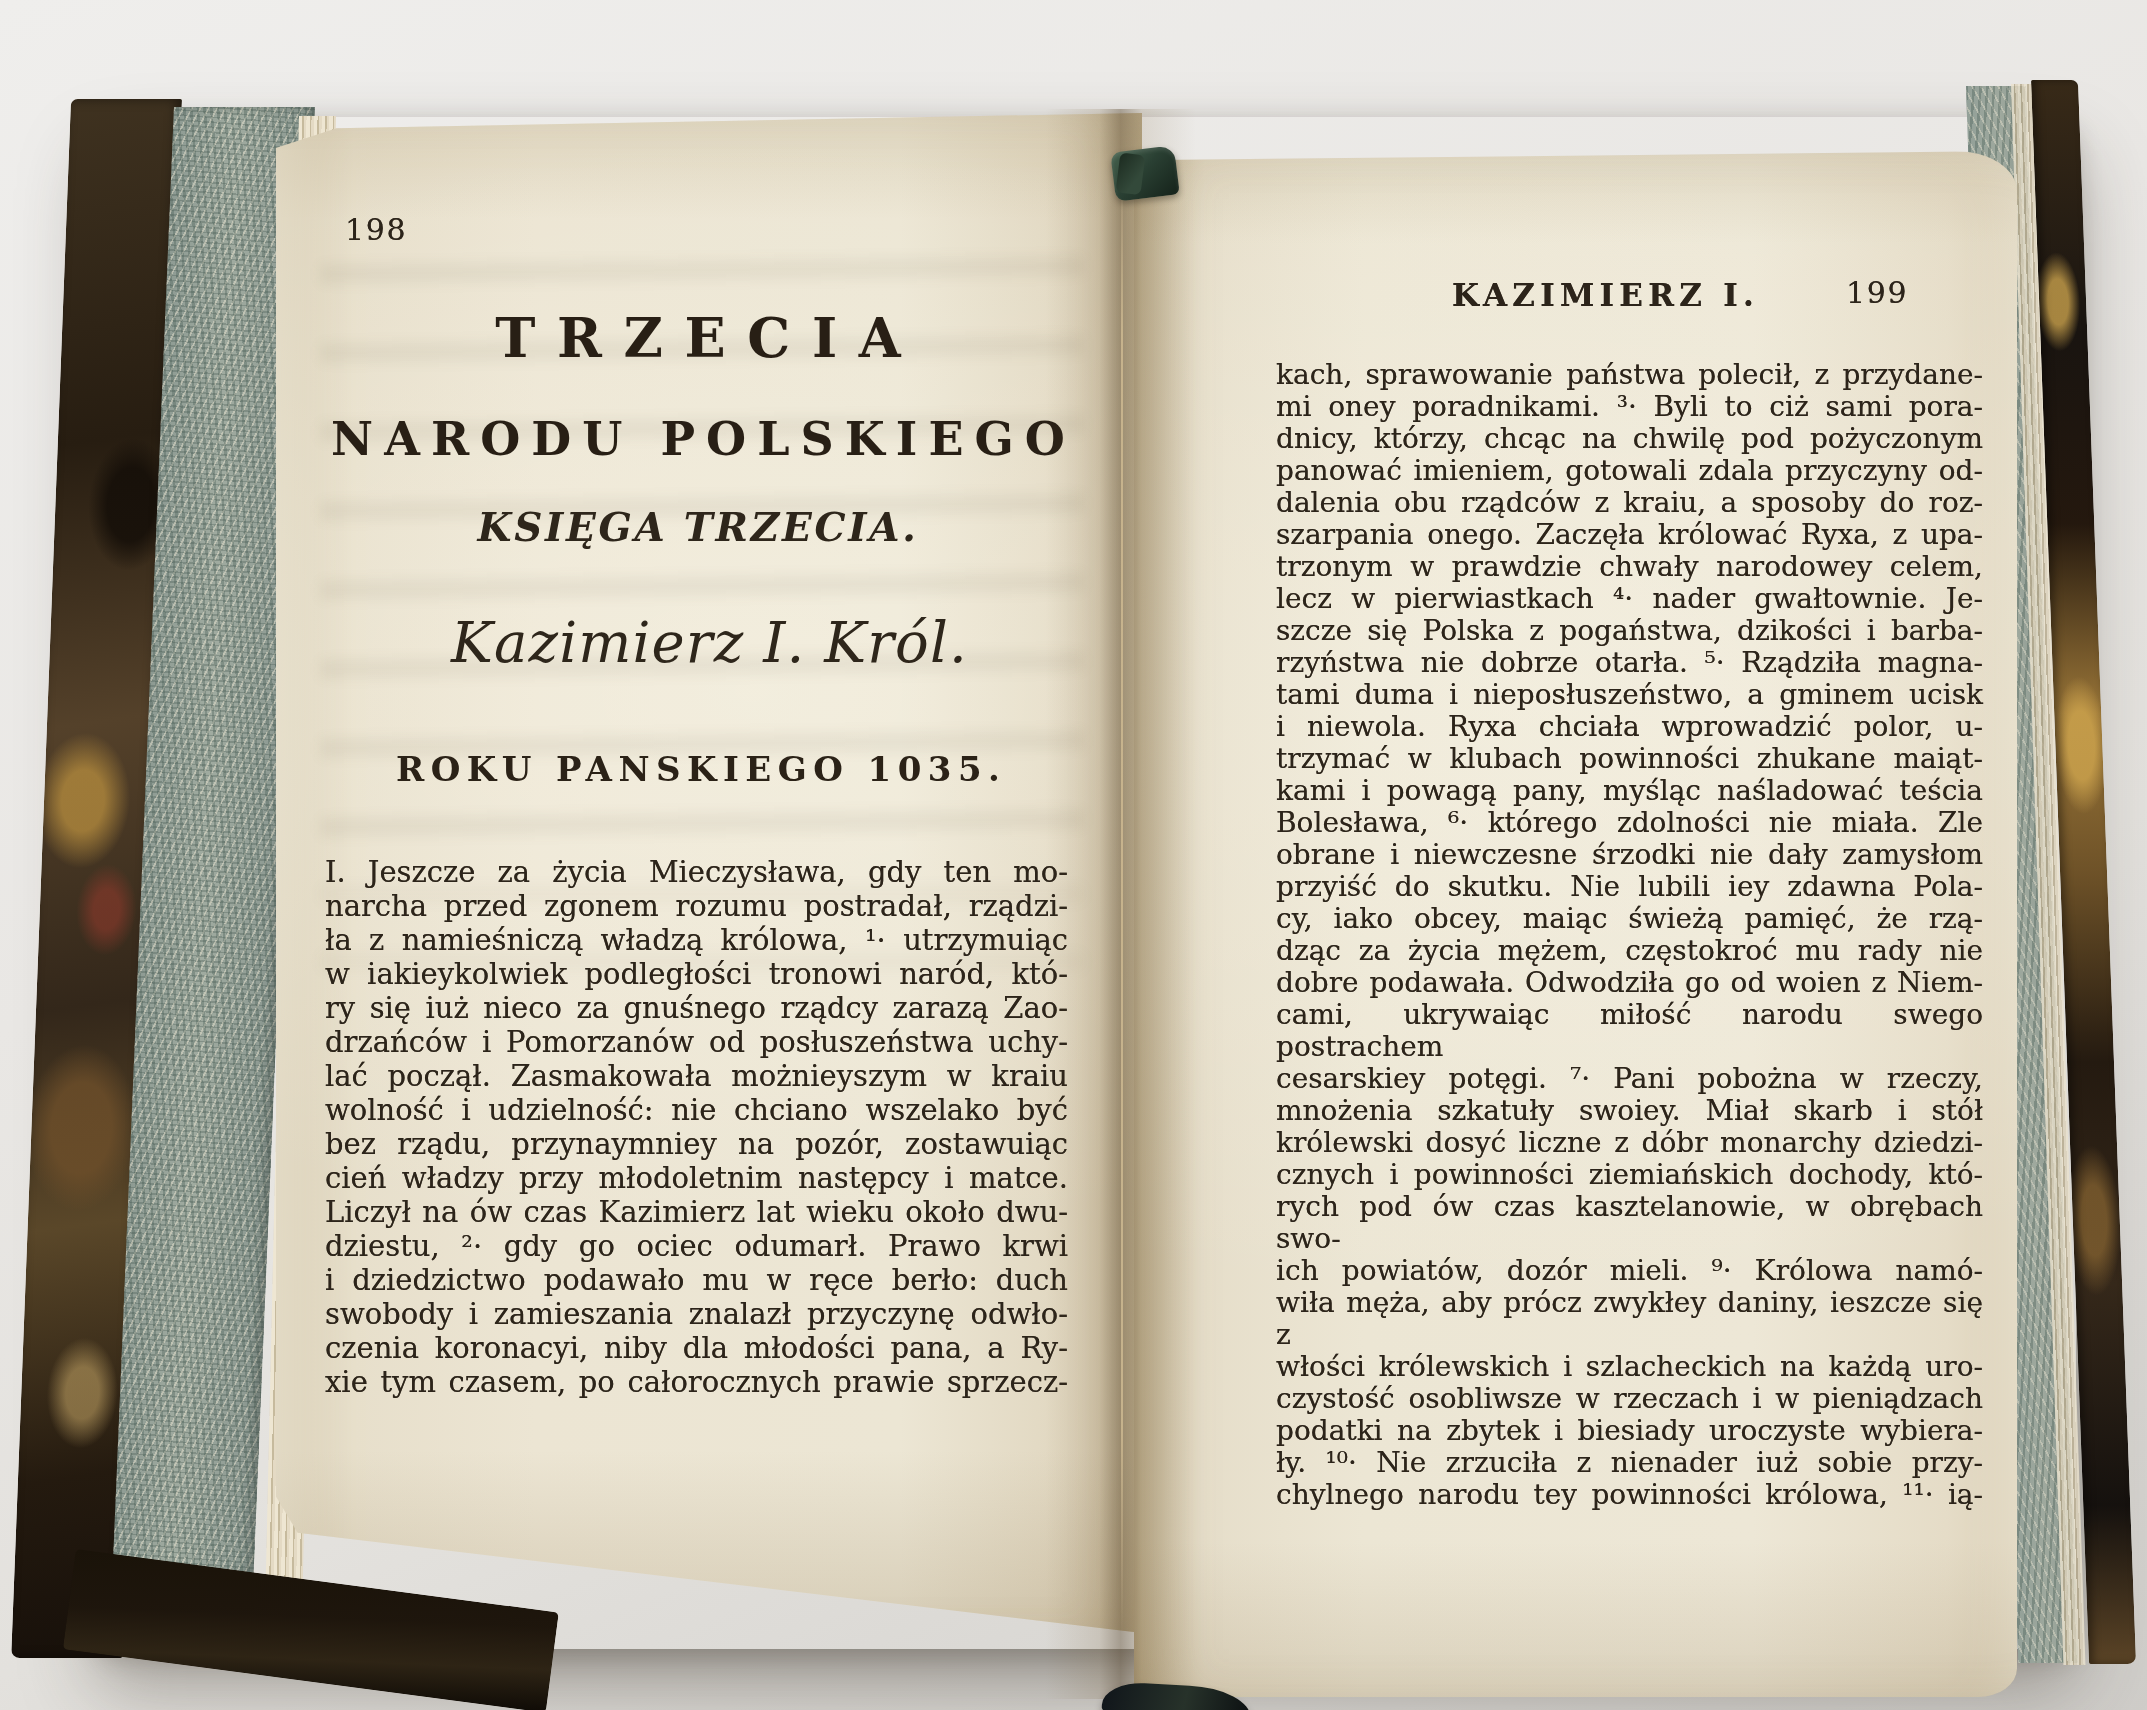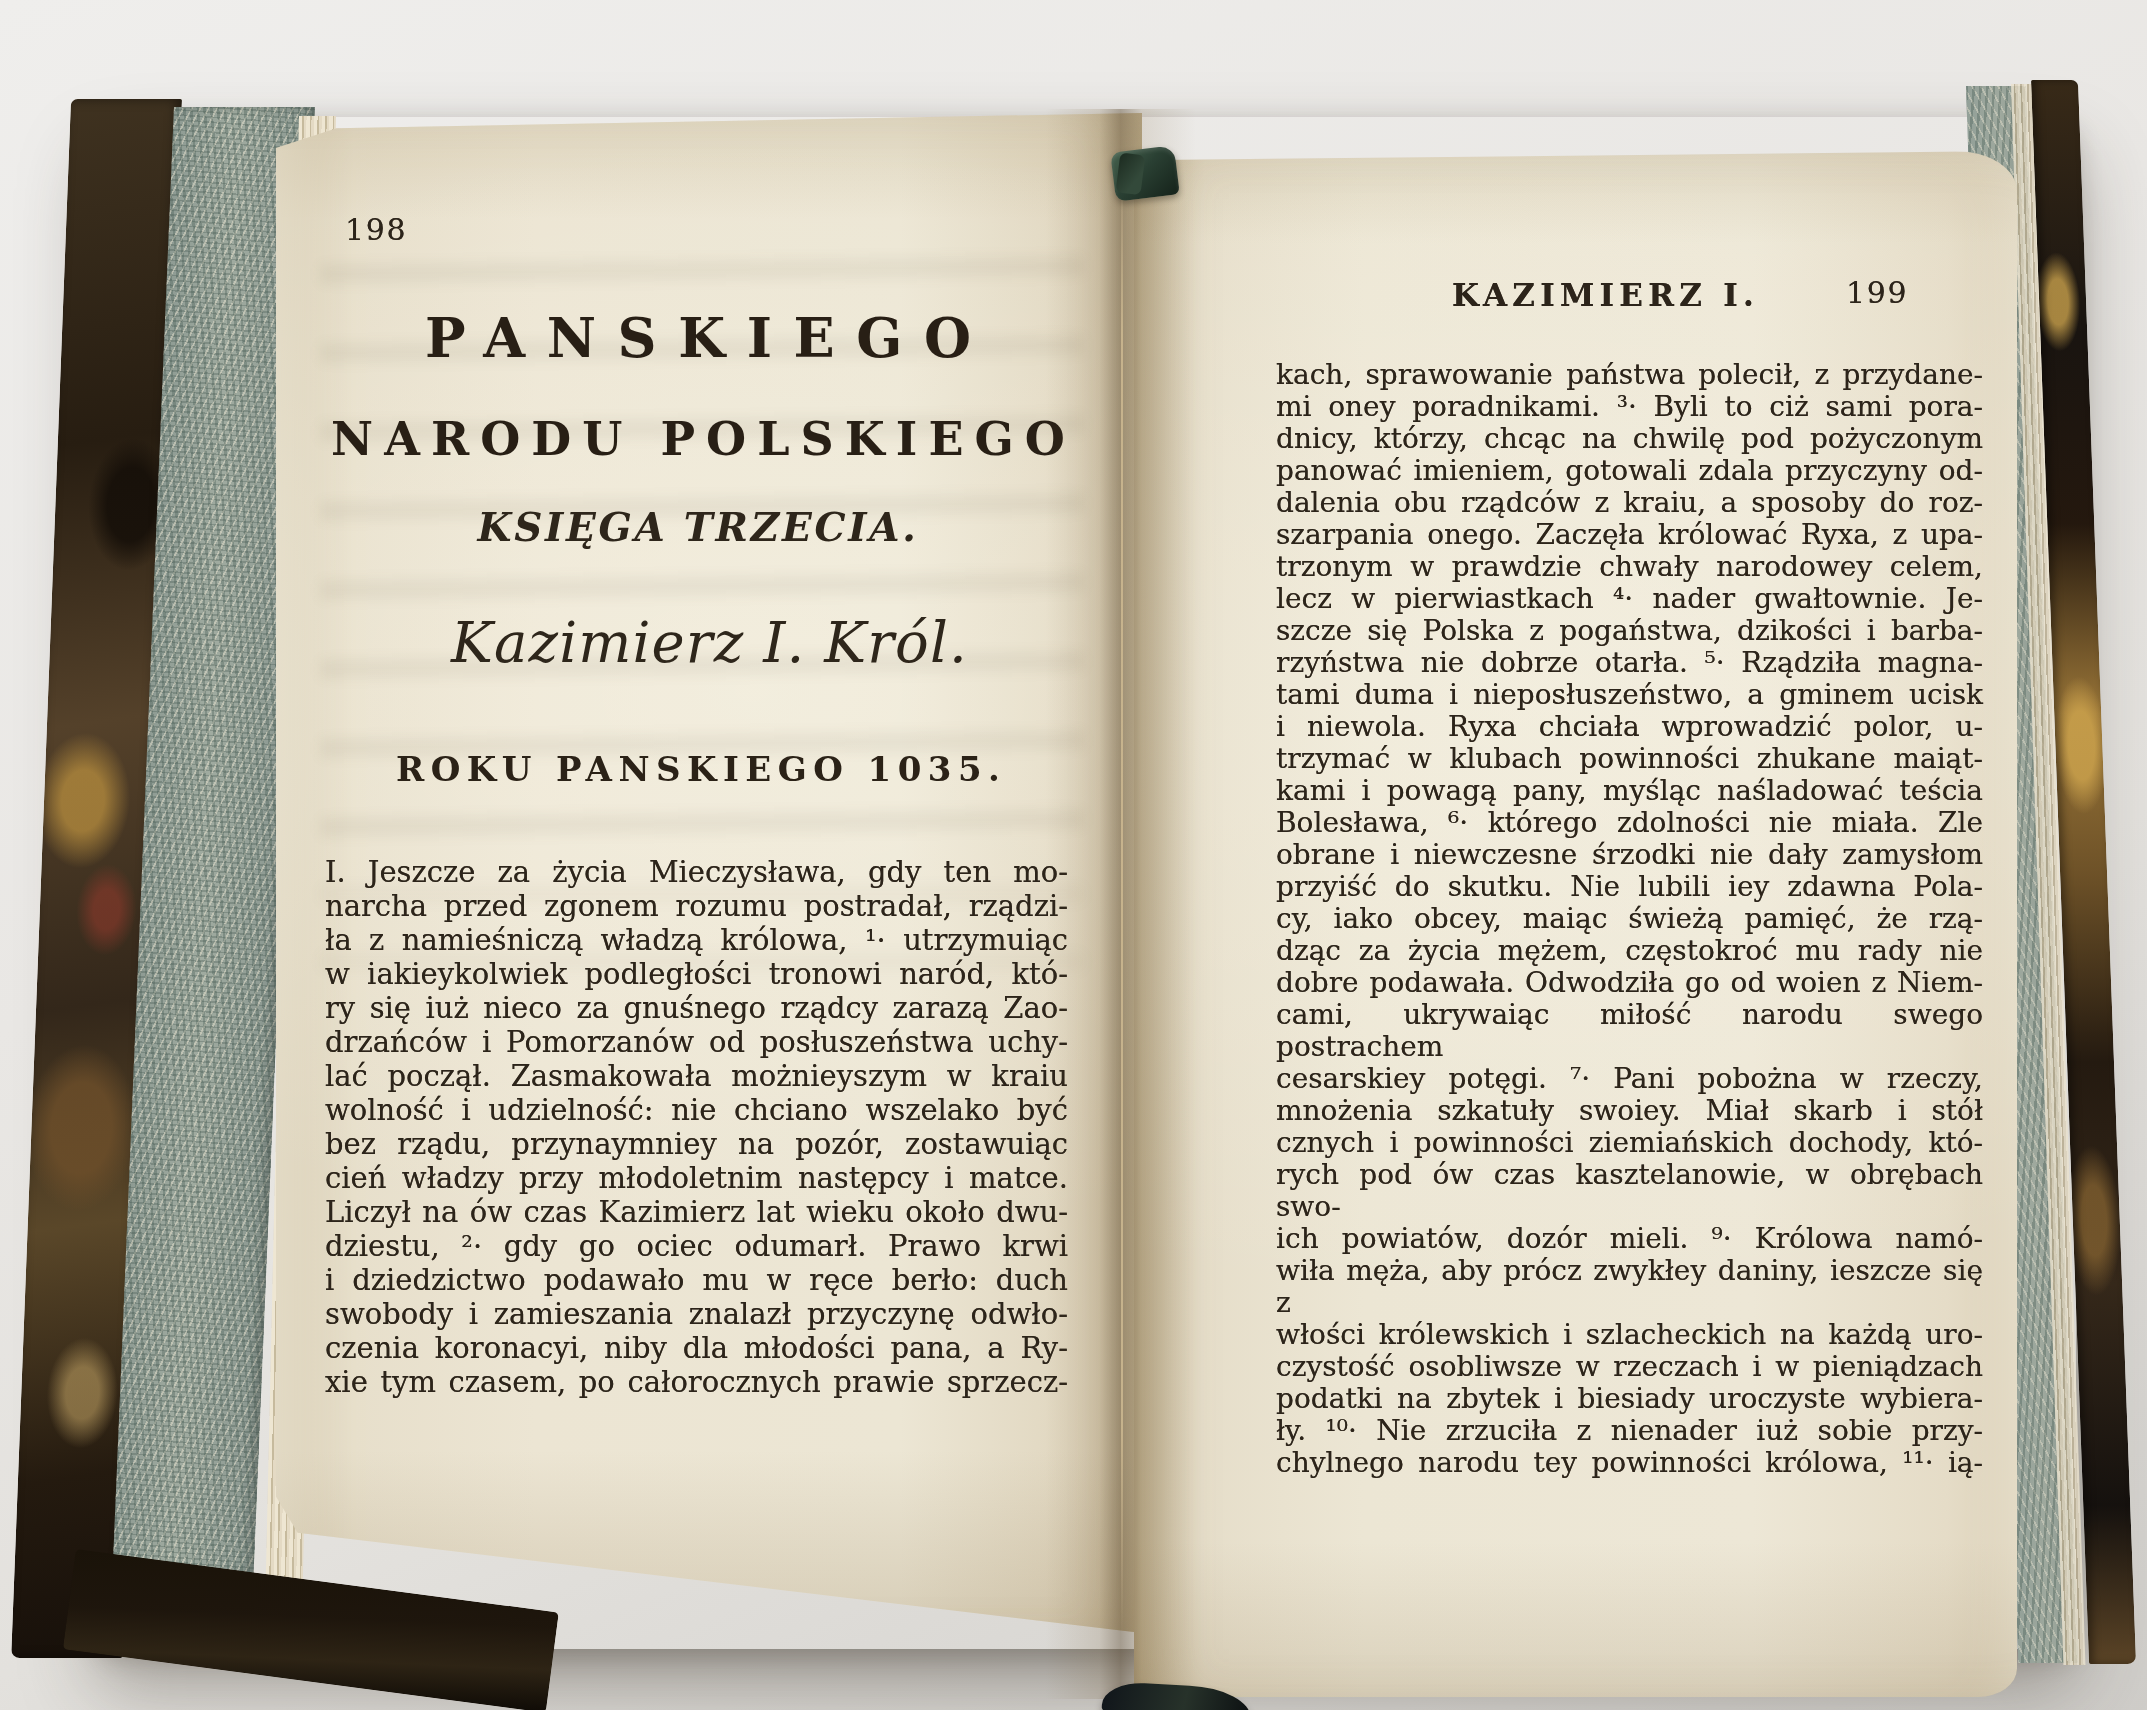--- a/index.html
+++ b/index.html
@@ -165,21 +165,21 @@
     <div class="edge-right"></div>
     <div class="streaks-right"></div>
     <div class="cover-right"></div>
 
     <div class="page page-left">
       <div class="ghost"></div>
       <div class="ghost2"></div>
 
       <div class="abs ink pgno" style="left:69px;top:99px;">198</div>
 
-      <div class="abs center t-hist" style="top:193px;">PANSKIEGO</div>
+      <div class="abs center t-hist" style="top:193px;">TRZECIA</div>
 
       <div class="abs center t-narod" style="top:299px;">NARODU POLSKIEGO</div>
 
       <div class="abs center t-ksiega" style="top:391px;">KSIĘGA TRZECIA.</div>
 
       <div class="abs center t-kazimierz" style="top:497px;">Kazimierz I. Król.</div>
 
       <div class="abs center t-roku" style="top:636px;">ROKU PANSKIEGO 1035.</div>
 
       <div class="body-col col-left" style="left:49px;top:742px;width:743px;">
@@ -224,20 +224,21 @@
           <div class="bl">kami i powagą pany, myśląc naśladować teścia</div>
           <div class="bl">Bolesława, ⁶· którego zdolności nie miała. Zle</div>
           <div class="bl">obrane i niewczesne śrzodki nie dały zamysłom</div>
           <div class="bl">przyiść do skutku. Nie lubili iey zdawna Pola-</div>
           <div class="bl">cy, iako obcey, maiąc świeżą pamięć, że rzą-</div>
           <div class="bl">dząc za życia mężem, częstokroć mu rady nie</div>
           <div class="bl">dobre podawała. Odwodziła go od woien z Niem-</div>
           <div class="bl">cami, ukrywaiąc miłość narodu swego postrachem</div>
           <div class="bl">cesarskiey potęgi. ⁷· Pani pobożna w rzeczy,</div>
           <div class="bl">mnożenia szkatuły swoiey. Miał skarb i stół</div>
+          <div class="bl">królewski dosyć liczne z dóbr monarchy dziedzi-</div>
           <div class="bl">cznych i powinności ziemiańskich dochody, któ-</div>
           <div class="bl">rych pod ów czas kasztelanowie, w obrębach swo-</div>
           <div class="bl">ich powiatów, dozór mieli. ⁹· Królowa namó-</div>
           <div class="bl">wiła męża, aby prócz zwykłey daniny, ieszcze się z</div>
           <div class="bl">włości królewskich i szlacheckich na każdą uro-</div>
           <div class="bl">czystość osobliwsze w rzeczach i w pieniądzach</div>
           <div class="bl">podatki na zbytek i biesiady uroczyste wybiera-</div>
           <div class="bl">ły. ¹⁰· Nie zrzuciła z nienader iuż sobie przy-</div>
           <div class="bl">chylnego narodu tey powinności królowa, ¹¹· ią-</div>
         </div>

